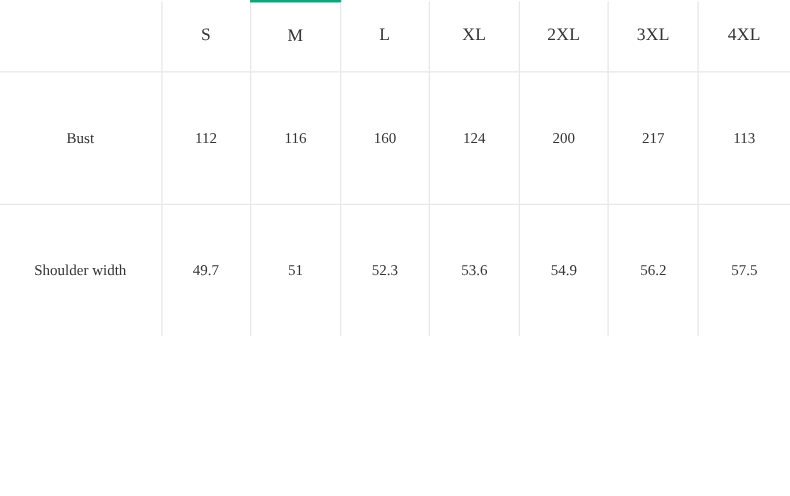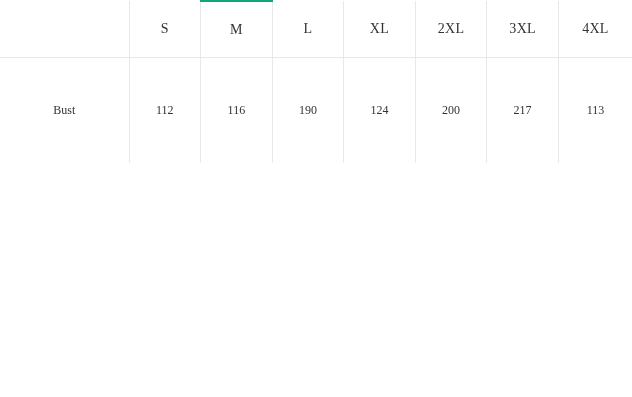--- a/index.html
+++ b/index.html
@@ -103,21 +103,31 @@
         <th>2XL</th>
         <th>3XL</th>
         <th>4XL</th>
       </tr>
     </thead>
     <tbody>
       <tr class="data-row">
         <td class="row-label">Bust</td>
         <td class="value-cell">112</td>
         <td class="value-cell">116</td>
-        <td class="value-cell">190</td>
+        <td class="value-cell">160</td>
         <td class="value-cell">124</td>
         <td class="value-cell">200</td>
         <td class="value-cell">217</td>
         <td class="value-cell">113</td>
+      </tr>
+      <tr class="data-row">
+        <td class="row-label">Shoulder width</td>
+        <td class="value-cell">49.7</td>
+        <td class="value-cell">51</td>
+        <td class="value-cell">52.3</td>
+        <td class="value-cell">53.6</td>
+        <td class="value-cell">54.9</td>
+        <td class="value-cell">56.2</td>
+        <td class="value-cell">57.5</td>
       </tr>
     </tbody>
   </table>
 </div>
 
 </body></html>

